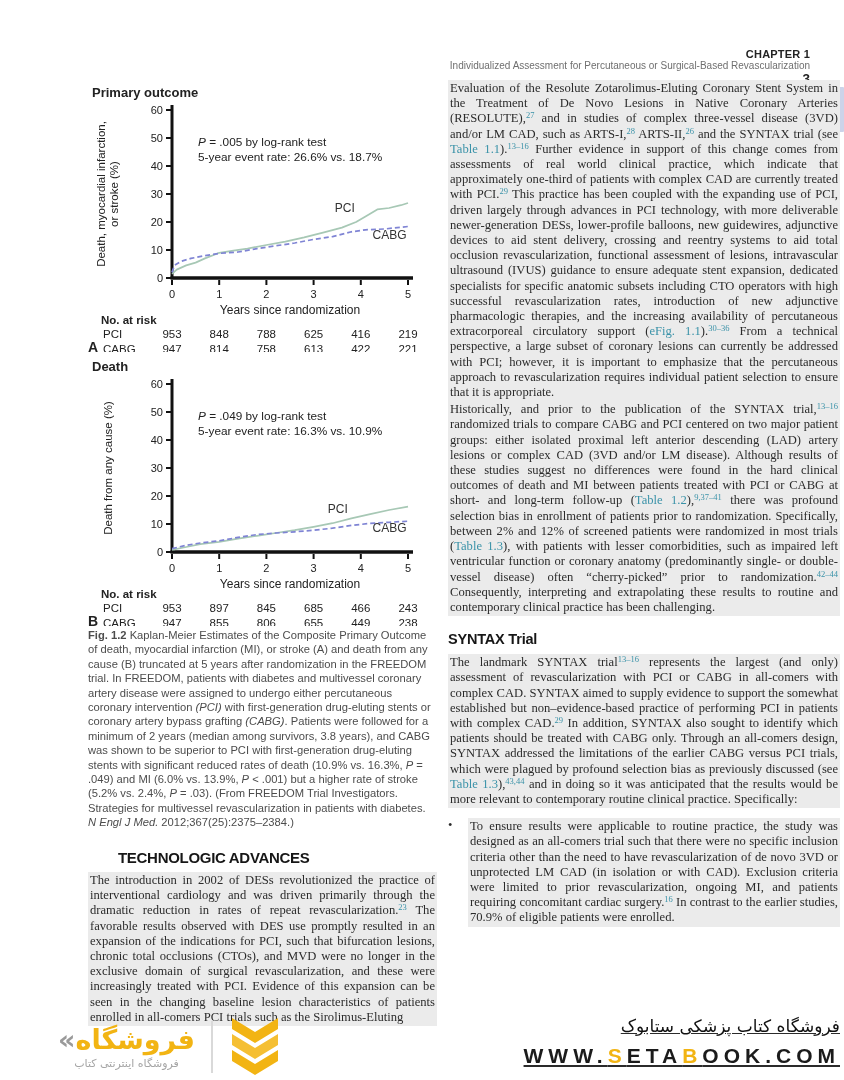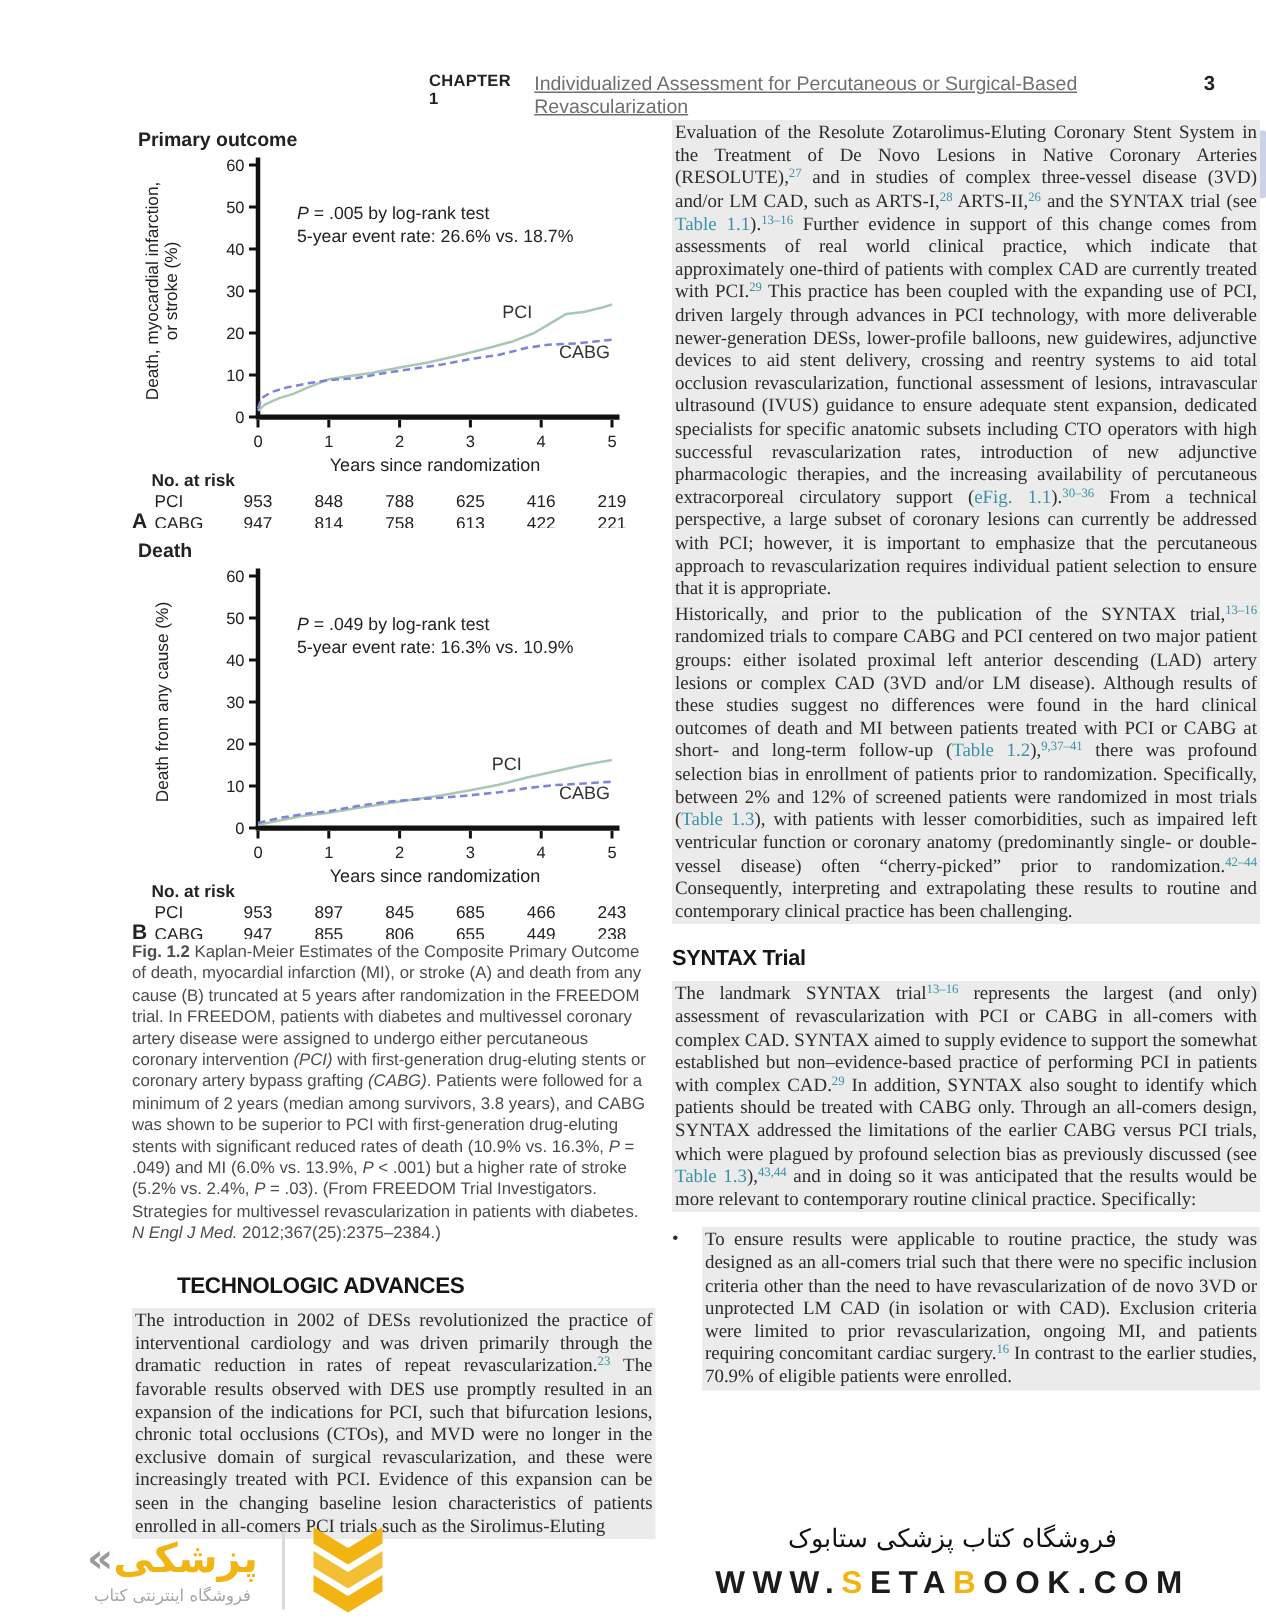--- a/index.html
+++ b/index.html
@@ -1,23 +1,23 @@
 <!DOCTYPE html>
 <html><head>
 <meta charset="utf-8">
 <style>
   html,body{margin:0;padding:0;}
   body{width:844px;height:1080px;position:relative;background:#ffffff;overflow:hidden;
        font-family:"Liberation Serif", serif;color:#2b2b2b;}
   .abs{position:absolute;}
   
-  #header{position:absolute;left:286px;top:48px;width:524px;display:flex;align-items:flex-start;
-          font-family:"Liberation Sans", sans-serif;}
+  #header{position:absolute;left:286px;top:48px;width:524px;display:flex;align-items:flex-end;
+          font-family:"Liberation Sans", sans-serif;flex-direction:column;}
   #chapter-label{font-weight:bold;font-size:11px;color:#222;letter-spacing:.2px;}
-  #chapter-title{font-size:13px;color:#6f6f6f;margin-left:9px;text-decoration:underline;}
+  #chapter-title{font-size:10px;color:#6f6f6f;margin-left:9px;}
   #page-number{margin-left:auto;font-weight:bold;font-size:13.5px;color:#222;}
   #side-tab{position:absolute;right:0;top:87px;width:44px;height:45px;background:#ccd3e9;
             color:#ffffff;font-family:"Liberation Sans",sans-serif;font-weight:bold;font-size:15px;
             padding:5px 0 0 9px;box-sizing:border-box;border-radius:1px;}
   
   svg text{font-family:"Liberation Sans", sans-serif;fill:#222;}
   .ct{font-size:13px;font-weight:bold;}
   .tick{font-size:11px;}
   .ylab{font-size:11.5px;}
   .ann{font-size:11.8px;}
@@ -48,21 +48,21 @@
   .bullet-row{display:flex;margin-top:10px;}
   .bullet-mark{width:20px;flex:none;font-size:12.6px;line-height:15.2px;}
   
   #footer-left{position:absolute;left:58px;top:1018px;display:flex;align-items:center;}
   #brand-text{display:flex;flex-direction:column;align-items:center;}
   #brand-word-row{font-family:"DejaVu Sans",sans-serif;font-size:27px;font-weight:bold;line-height:30px;}
   #brand-prefix{color:#9a9a9a;}
   #brand-word{color:#f2b413;}
   #brand-tagline{font-family:"DejaVu Sans",sans-serif;font-size:11px;color:#a5a5a5;margin-top:2px;}
   #brand-divider{width:2px;height:52px;background:#d9d9d9;margin:0 16px;}
-  #footer-right{position:absolute;right:4px;top:1016px;width:410px;text-align:center;}
+  #footer-right{position:absolute;right:4px;top:1016px;width:410px;text-align:right;text-decoration:underline;}
   #store-title{font-family:"DejaVu Sans",sans-serif;font-size:17px;color:#111;direction:rtl;}
   #store-url{font-family:"Liberation Sans",sans-serif;font-size:21px;font-weight:bold;
      letter-spacing:5px;color:#1b1b1b;margin-top:8px;}
 </style>
 </head>
 <body>
 
 <div id="header">
   <span id="chapter-label">CHAPTER 1</span>
   <span id="chapter-title">Individualized Assessment for Percutaneous or Surgical-Based Revascularization</span>
@@ -194,21 +194,21 @@
   <div class="body-par"><span>The landmark SYNTAX trial</span><span class="sup">13–16</span><span> represents the largest (and only) assessment of revascularization with PCI or CABG in all-comers with complex CAD. SYNTAX aimed to supply evidence to support the somewhat established but non–evidence-based practice of performing PCI in patients with complex CAD.</span><span class="sup">29</span><span> In addition, SYNTAX also sought to identify which patients should be treated with CABG only. Through an all-comers design, SYNTAX addressed the limitations of the earlier CABG versus PCI trials, which were plagued by profound selection bias as previously discussed (see </span><span class="link">Table 1.3</span><span>),</span><span class="sup">43,44</span><span> and in doing so it was anticipated that the results would be more relevant to contemporary routine clinical practice. Specifically:</span></div>
   <div class="bullet-row">
     <span class="bullet-mark">•</span>
     <span class="body-par" style="flex:1;"><span>To ensure results were applicable to routine practice, the study was designed as an all-comers trial such that there were no specific inclusion criteria other than the need to have revascularization of de novo 3VD or unprotected LM CAD (in isolation or with CAD). Exclusion criteria were limited to prior revascularization, ongoing MI, and patients requiring concomitant cardiac surgery.</span><span class="sup">16</span><span> In contrast to the earlier studies, 70.9% of eligible patients were enrolled.</span></span>
   </div>
 </div>
 
 <div id="footer-left">
   <div id="brand-text">
     <div id="brand-word-row">
-      <span id="brand-prefix">«</span><span id="brand-word" dir="rtl">پزشکی</span>
+      <span id="brand-prefix">«</span><span id="brand-word" dir="rtl">فروشگاه</span>
     </div>
     <div id="brand-tagline" dir="rtl">فروشگاه اینترنتی کتاب</div>
   </div>
   <div id="brand-divider"></div>
   <svg width="52" height="58" viewBox="0 0 52 58">
     <polygon points="3,0 26,14 49,0 49,11 26,25 3,11" fill="#f2b413"></polygon>
     <polygon points="3,16 26,30 49,16 49,27 26,41 3,27" fill="#f5bf33"></polygon>
     <polygon points="3,32 26,46 49,32 49,43 26,57 3,43" fill="#f2b413"></polygon>
   </svg>
 </div>

